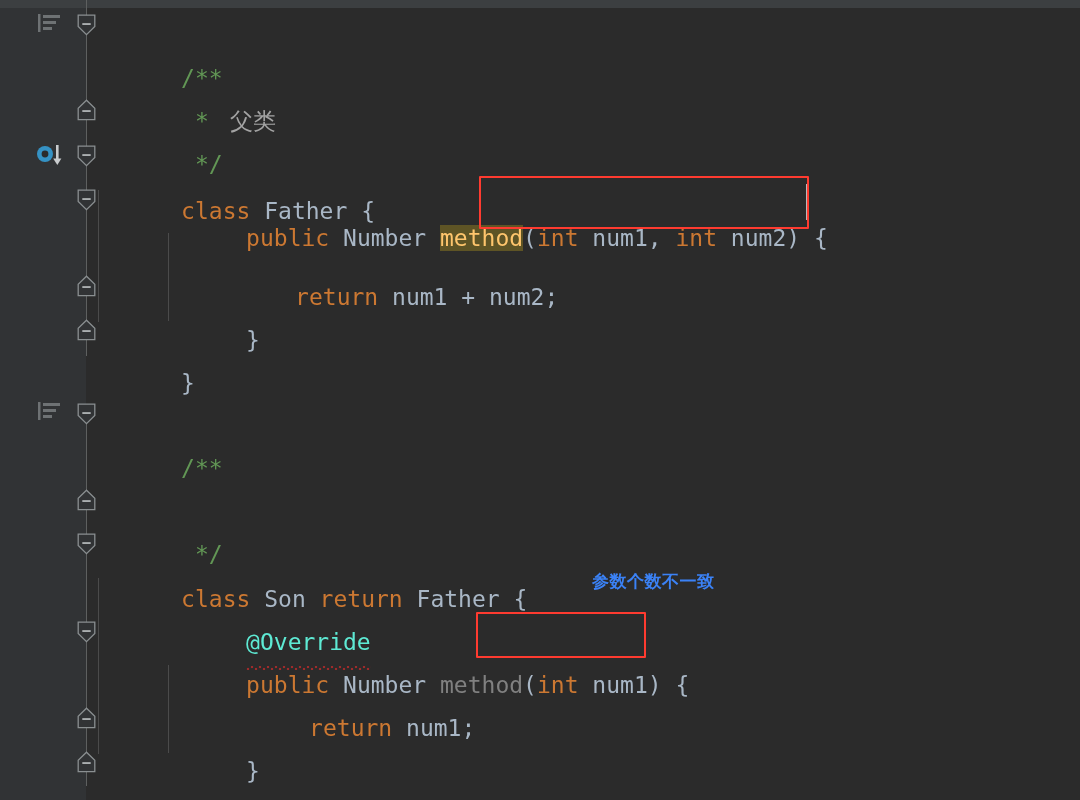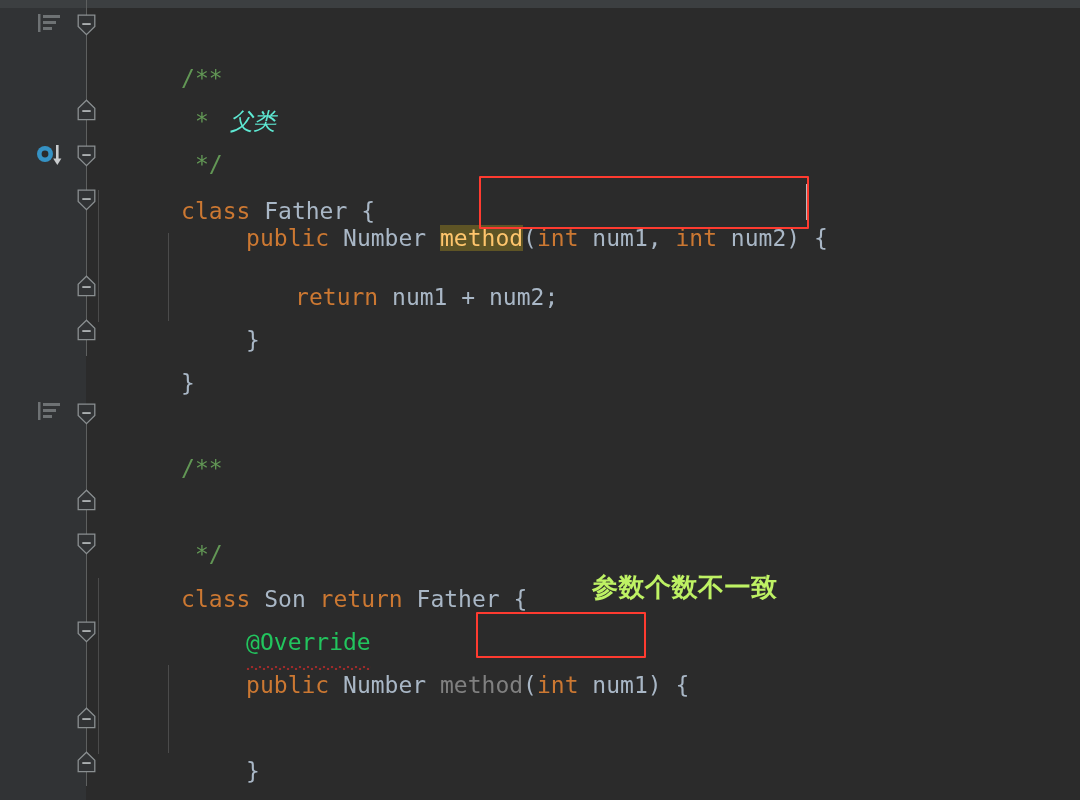--- a/index.html
+++ b/index.html
@@ -84,22 +84,22 @@
     height: 43.3px;
     display: block;
     white-space: pre;
   }
 
   
   .kw       { color: #cc7832; }
   .ident    { color: #a9b7c6; }
   .punct    { color: #a9b7c6; }
   .doc      { color: #629755; }
-  .doc-it   { color: #5eead4; font-style: italic; font-family: "DejaVu Sans", sans-serif; }
-  .anno     { color: #22c55e; }
+  .doc-it   { color: #a3a3a3; font-family: "DejaVu Sans", sans-serif; }
+  .anno     { color: #5eead4; }
   .dim      { color: #808080; }
   .hl-method{ color: #ffc66d; background: #5e5425; }
 
   
   .squiggle {
     position: relative;
     display: inline-block;
   }
   .squiggle::after {
     content: "";
@@ -132,23 +132,23 @@
   
   .caret {
     position: absolute;
     width: 2px;
     background: #bbbbbb;
   }
 
   
   .note-cn {
     position: absolute;
-    color: #bef264;
+    color: #3b82f6;
     font-family: "DejaVu Sans", sans-serif;
-    font-size: 26px;
+    font-size: 17px;
     font-weight: 700;
     white-space: nowrap;
     letter-spacing: 0.5px;
   }
 </style>
 </head>
 <body>
 
 <div id="app">
 
@@ -323,20 +323,23 @@
     <div class="line" style="top:570px; left:75px;">
       <span class="anno squiggle">@Override</span>
     </div>
 
     
     <div class="line" style="top:613px; left:75px;">
       <span class="kw">public</span><span class="punct"> </span><span class="ident">Number</span><span class="punct"> </span><span class="dim">method</span><span class="punct">(</span><span class="kw">int</span><span class="punct"> </span><span class="ident">num1</span><span class="punct">)</span><span class="punct"> </span><span class="punct">{</span>
     </div>
 
     
+    <div class="line" style="top:656px; left:138px;">
+      <span class="kw">return</span><span class="punct"> </span><span class="ident">num1</span><span class="punct">;</span>
+    </div>
 
     
     <div class="line" style="top:699px; left:75px;">
       <span class="punct">}</span>
     </div>
 
     
     <div class="line" style="top:742px;">
       
     </div>

